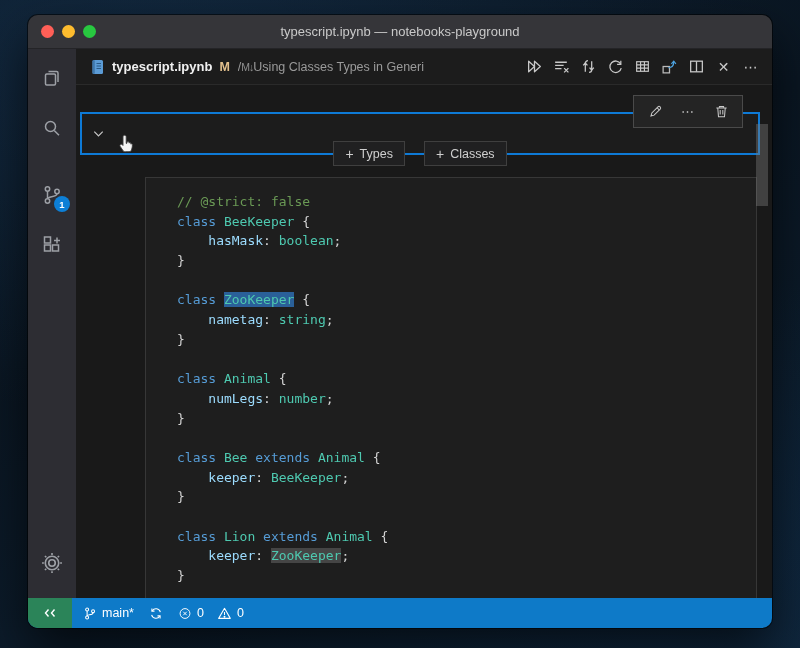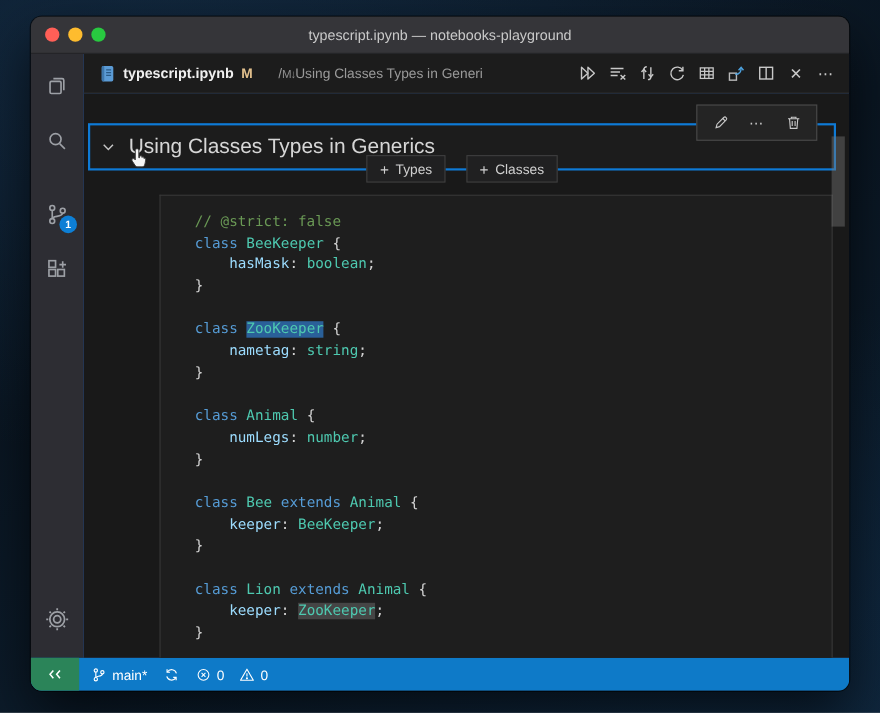--- a/index.html
+++ b/index.html
@@ -32,21 +32,21 @@
   .ab-item.scm { margin-top:17px; }
   .ab-item.gear { margin-top:auto; margin-bottom:10px; }
   .badge { position:absolute; right:6px; bottom:8px; min-width:16px; height:16px; border-radius:8px;
     background:#0d7fd6; color:#fff; font-size:9.5px; font-weight:bold; display:flex; align-items:center; justify-content:center; }
   
   .editor-col { flex:1 1 auto; min-width:0; display:flex; flex-direction:column; background:#3b82f6; }
   .nb-toolbar { flex:0 0 36px; background:#1c1c1c; border-bottom:1px solid #2a2a2a;
     display:flex; align-items:center; padding:0 8px 0 14px; }
   .file-name { color:#f0f0f0; font-size:13px; font-weight:600; margin-left:7px; white-space:nowrap; }
   .mod-badge { color:#e2c08d; font-size:12.5px; margin-left:7px; font-weight:600; }
-  .crumb { color:#9a9a9a; font-size:12.5px; margin-left:23px; white-space:nowrap; overflow:hidden; }
+  .crumb { color:#9a9a9a; font-size:12.5px; margin-left:8px; white-space:nowrap; overflow:hidden; }
   .crumb .md-glyph { font-size:10.5px; color:#8f8f8f; letter-spacing:-1px; }
   .tool-icons { margin-left:auto; display:flex; align-items:center; color:#c8c8c8; }
   .t-ico { width:27px; height:26px; display:flex; align-items:center; justify-content:center; }
   .t-ico.txt { font-size:14px; color:#c8c8c8; }
   
   .nb-canvas { flex:1 1 auto; position:relative; background:#191919; overflow:hidden; }
   .md-cell { position:absolute; left:4px; top:27px; width:680px; height:43px;
     background:#1c1c1c; border:2px solid #0e7ad6; display:flex; align-items:center; padding-left:9px; }
   .md-heading { color:#d6d6d6; font-size:19px; margin-left:11px; white-space:nowrap; }
   .chev { color:#c5c5c5; display:flex; }
@@ -66,21 +66,21 @@
   .tk-comment { color:#6A9955; } .tk-kw { color:#569CD6;text-align:right; } .tk-type { color:#4EC9B0; }
   .tk-prop { color:#9CDCFE; } .tk-pl { color:#d4d4d4; }
   .hl-sel { background:#2a6099; } .hl-word { background:rgba(118,118,118,.45); }
   .scroll-thumb { position:absolute; left:680px; top:39px; width:12px; height:82px; background:rgba(121,121,121,.42); }
   .hand-cursor { position:absolute; left:41px; top:48px; z-index:5; }
   
   .statusbar { flex:0 0 30px; background:#0e7ac8; display:flex; align-items:stretch; color:#fff; font-size:12.5px; }
   .remote { flex:0 0 44px; background:#2b8459; display:flex; align-items:center; justify-content:center; }
   .sb-left { display:flex; align-items:center; gap:15px; padding-left:11px; }
   .sb-right { margin-left:auto; display:flex; align-items:center; gap:17px; padding-right:13px; }
-  .sb-item { display:flex; align-items:flex-end; gap:5px; white-space:nowrap; }
+  .sb-item { display:flex; align-items:center; gap:5px; white-space:nowrap; }
   svg { display:block; }
 </style>
 </head>
 <body>
 
 <div class="window">
 
   <div class="titlebar">
     <div class="traffic">
       <div class="light r"></div>
@@ -207,21 +207,20 @@
       </div>
 
       <div class="nb-canvas">
 
         <div class="md-cell">
           <span class="chev">
             <svg width="15" height="15" viewBox="0 0 16 16" fill="none" stroke="currentColor" stroke-width="1.4">
               <path d="M3.5 6 L8 10.5 L12.5 6"></path>
             </svg>
           </span>
-          <span class="md-heading">Using Classes Types in Generics</span>
         </div>
 
         <div class="hover-toolbar">
           <span class="ht-ico">
             <svg width="15" height="15" viewBox="0 0 16 16" fill="none" stroke="currentColor" stroke-width="1.1">
               <path d="M3.2 12.8 l.9-3.3 L10.6 3 a1.7 1.7 0 0 1 2.4 2.4 L6.5 11.9 Z"></path>
                 <path d="M9.7 4 l2.3 2.3"></path>
             </svg>
           </span>
           <span class="ht-ico ht-dots">⋯</span>

